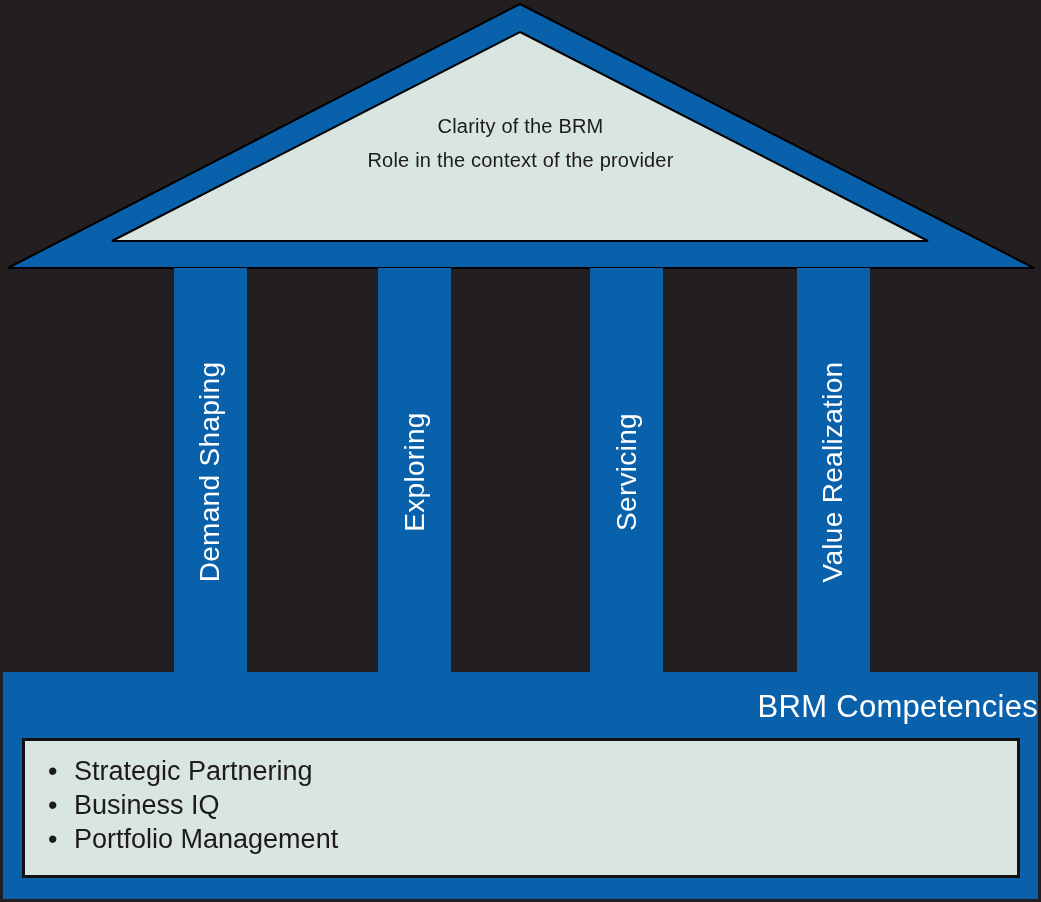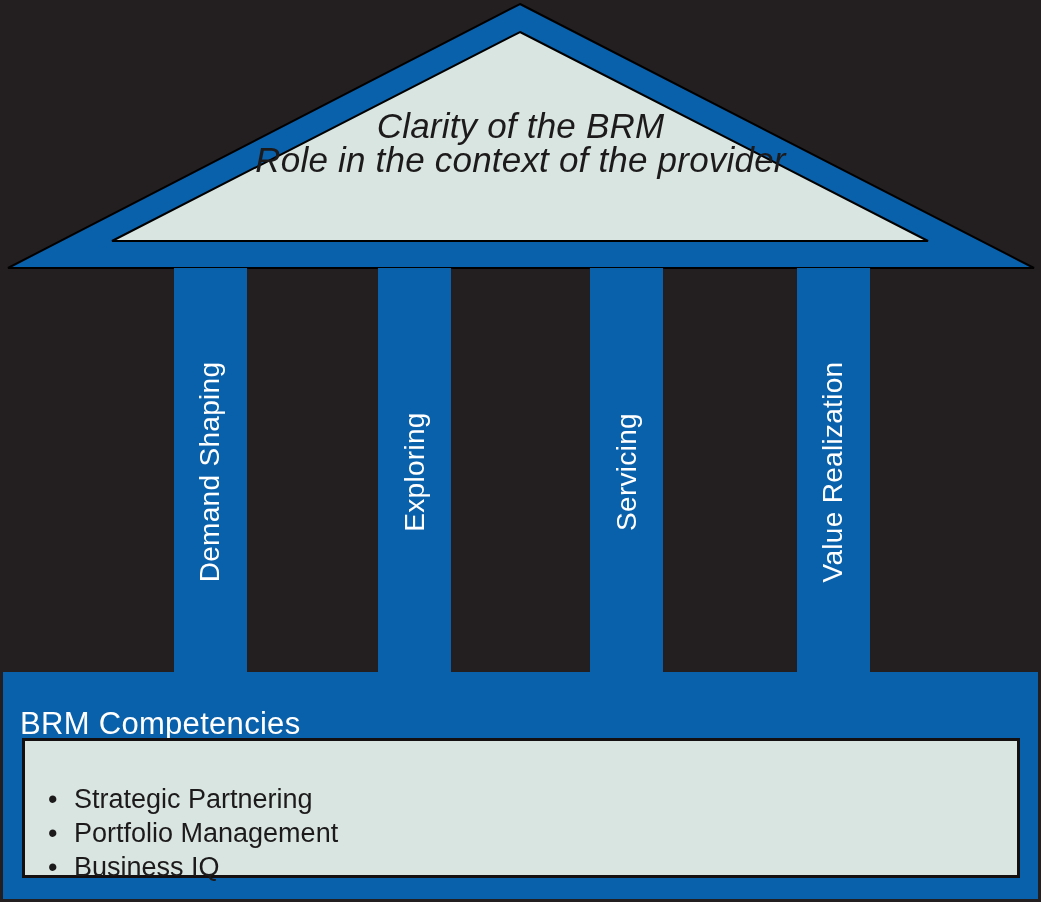--- a/index.html
+++ b/index.html
@@ -15,24 +15,23 @@
     width:1041px;height:902px;
     background:var(--bg);
     font-family:"Liberation Sans", sans-serif;
     overflow:hidden;
   }
   
   .roof-svg{position:absolute;left:0;top:0;display:block;}
   .pediment-text{
     position:absolute;left:0;top:109px;width:1041px;
     text-align:center;
-    font-size:35px;line-height:34px;
+    font-size:20px;line-height:34px;
     color:var(--ink);
     letter-spacing:.2px;
-    font-style:italic;
   }
   
   .pillar{
     position:absolute;top:268px;height:408px;width:73px;
     background:var(--blue);
     display:flex;align-items:center;justify-content:center;
   }
   .pillar-label{
     display:block;
     transform:rotate(-90deg);
@@ -40,41 +39,41 @@
     color:var(--light);
     font-size:28px;
     letter-spacing:.3px;
   }
   
   .base{
     position:absolute;left:3px;top:672px;width:1035px;height:227px;
     background:var(--blue);
   }
   .base-title{
-    margin:17px;padding-top:17px;
-    text-align:left;
+    margin:0;padding-top:17px;
+    text-align:right;
     color:var(--light);
     font-size:31px;
     font-weight:400;
     letter-spacing:.3px;
   }
   .competencies-panel{
     position:absolute;left:19px;top:66px;width:998px;height:140px;
     box-sizing:border-box;
     background:var(--panel);
     border:3px solid #141011;
     display:flex;
     padding-top:13px;
   }
   .competency-list{
     list-style:none;margin:0;padding:0;
     font-size:27px;line-height:34px;
     color:var(--ink);
   }
-  .competency-list.left{margin-left:23px;width:472px;margin-top:28px;}
+  .competency-list.left{margin-left:23px;width:472px;}
   .competency-list.right{flex:1;}
   .bullet{
     display:inline-block;
     width:26px;
     text-align:left;
   }
 </style>
 </head>
 <body>
 
@@ -105,22 +104,22 @@
 
   <div class="base">
     <h2 class="base-title">BRM Competencies</h2>
 
     <div class="competencies-panel">
       <ul class="competency-list left">
         <li>
           <span class="bullet">•</span><span>Strategic Partnering</span>
         </li>
         <li>
-          <span class="bullet">•</span><span>Portfolio Management</span>
+          <span class="bullet">•</span><span>Business IQ</span>
         </li>
         <li>
-          <span class="bullet">•</span><span>Business IQ</span>
+          <span class="bullet">•</span><span>Portfolio Management</span>
         </li>
       </ul>
     </div>
   </div>
 
 </div>
 
 </body></html>

